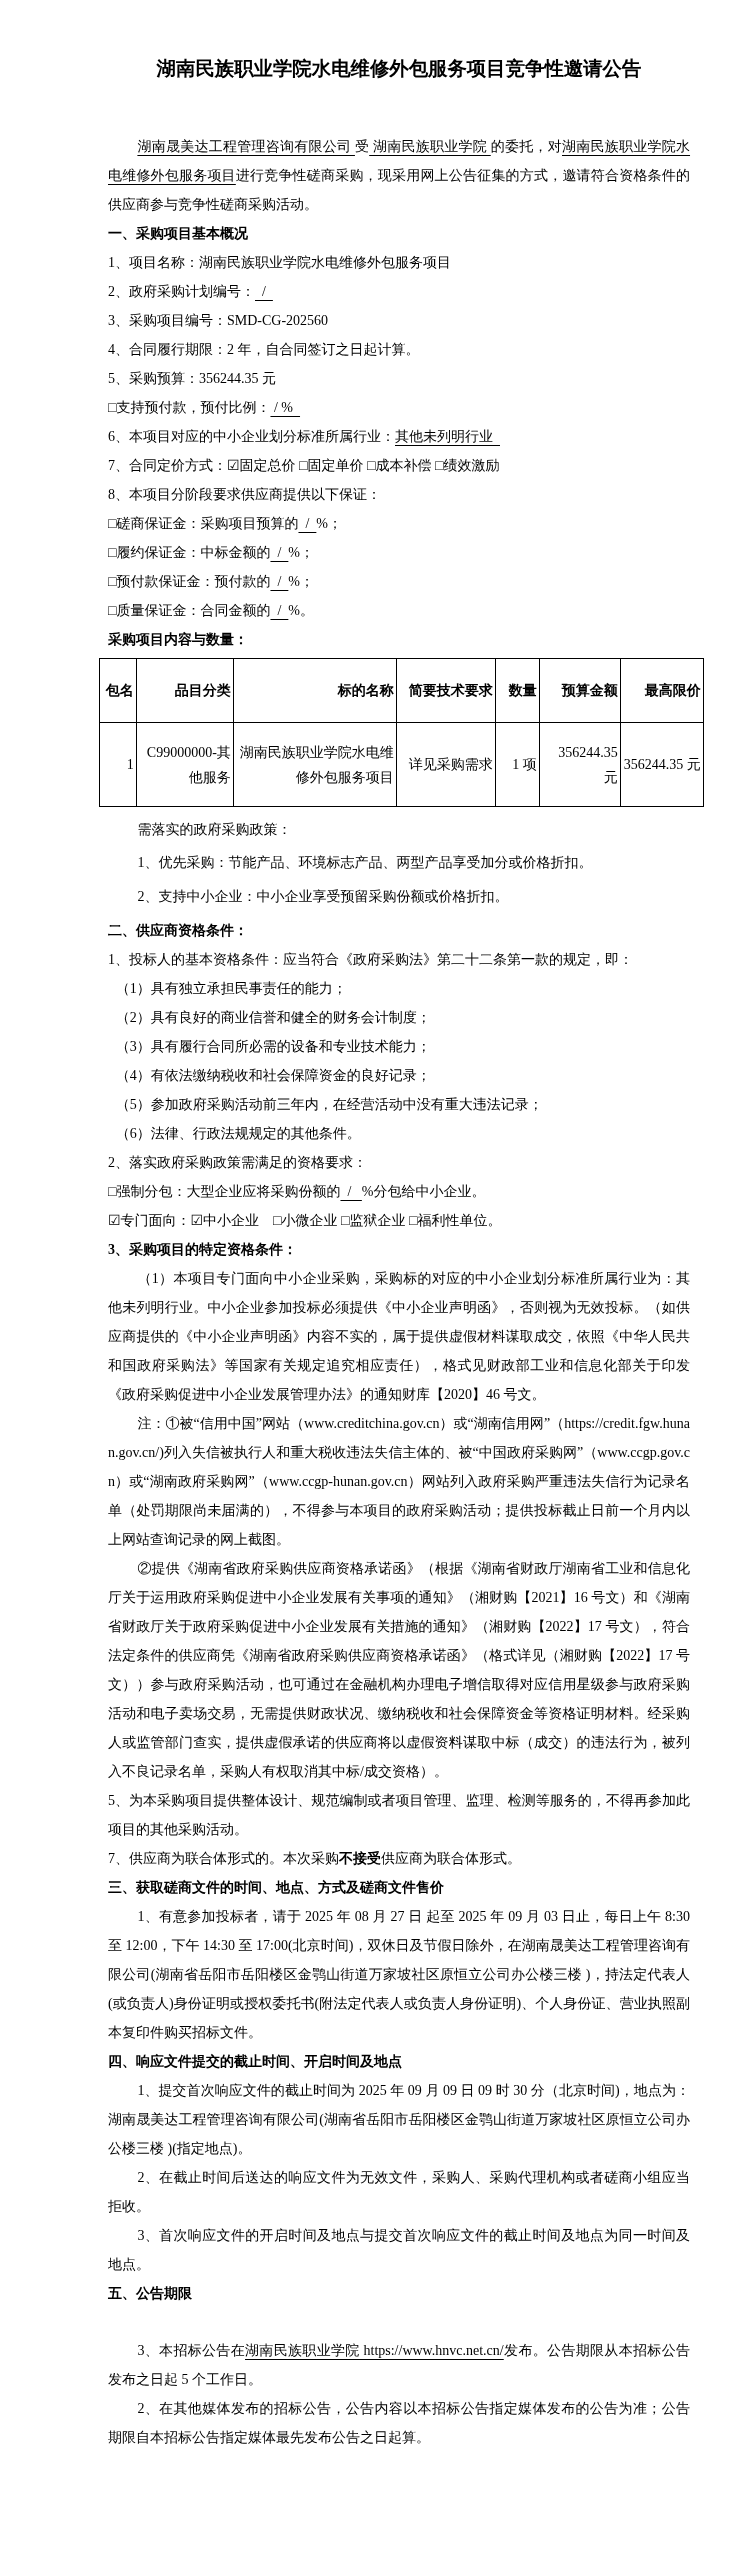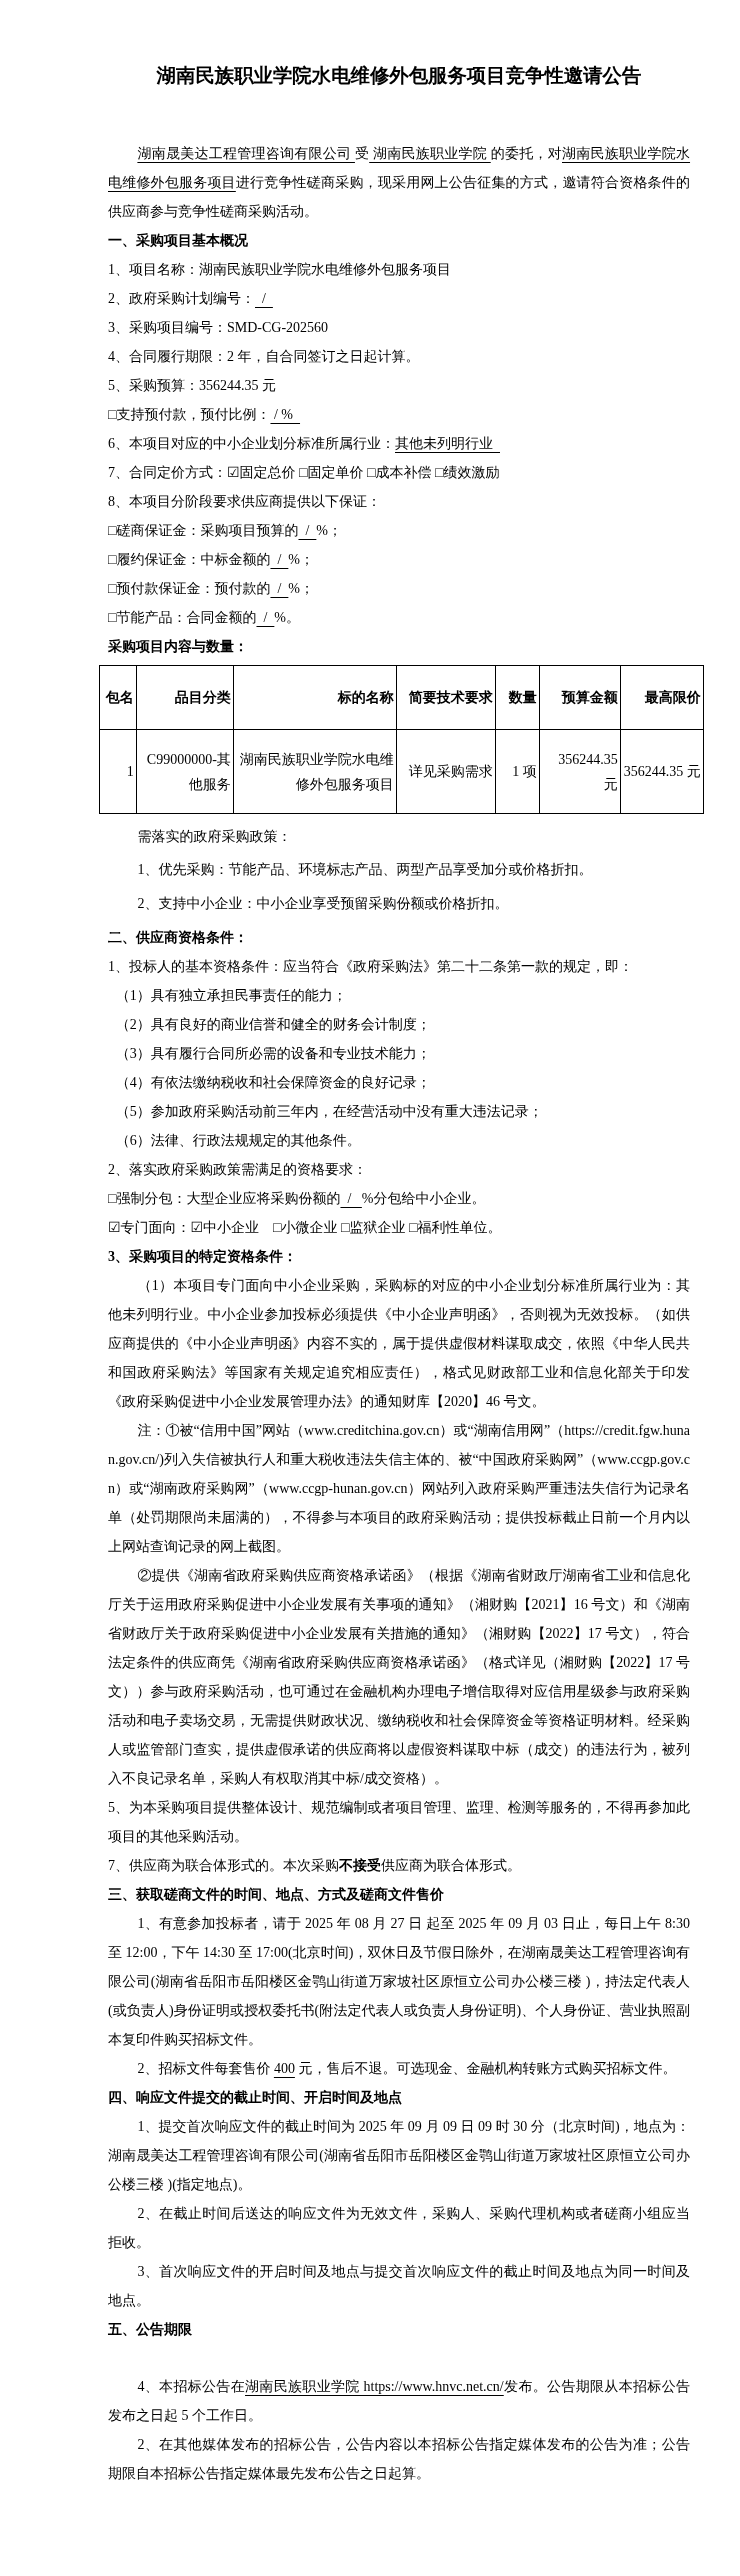--- a/index.html
+++ b/index.html
@@ -11,21 +11,21 @@
     color:#000000;
     font-family:"Liberation Serif","DejaVu Serif",serif;
     overflow:hidden;
     box-sizing:border-box;
   }
   .content{padding:52px 50px 0 108px;}
   .title{
     font-size:19.4px;
     font-weight:bold;
     text-align:center;
-    margin:8px 0 46px 0;
+    margin:1px 0 46px 0;
     line-height:1.7;
   }
   p{
     margin:0;
     font-size:14px;
     line-height:29px;
     text-align:justify;
     word-break:break-all;
   }
   .b{font-weight:bold;}
@@ -70,21 +70,21 @@
     <p>3、采购项目编号：SMD-CG-202560</p>
     <p>4、合同履行期限：2 年，自合同签订之日起计算。</p>
     <p>5、采购预算：356244.35 元</p>
     <p><span>□</span><span>支持预付款，预付比例：</span><span class="u">&nbsp;/ %&nbsp;&nbsp;</span></p>
     <p><span>6、本项目对应的中小企业划分标准所属行业：</span><span class="u">其他未列明行业&nbsp;&nbsp;</span></p>
     <p>7、合同定价方式：☑固定总价 □固定单价 □成本补偿 □绩效激励</p>
     <p>8、本项目分阶段要求供应商提供以下保证：</p>
     <p><span>□</span><span>磋商保证金：采购项目预算的</span><span class="u">&nbsp;&nbsp;/&nbsp;&nbsp;</span><span>%；</span></p>
     <p><span>□</span><span>履约保证金：中标金额的</span><span class="u">&nbsp;&nbsp;/&nbsp;&nbsp;</span><span>%；</span></p>
     <p><span>□</span><span>预付款保证金：预付款的</span><span class="u">&nbsp;&nbsp;/&nbsp;&nbsp;</span><span>%；</span></p>
-    <p><span>□</span><span>节能产品：合同金额的</span><span class="u">&nbsp;&nbsp;/&nbsp;&nbsp;</span><span>%。</span></p>
+    <p><span>□</span><span>质量保证金：合同金额的</span><span class="u">&nbsp;&nbsp;/&nbsp;&nbsp;</span><span>%。</span></p>
 
     <p class="b">采购项目内容与数量：</p>
 
     <table>
       <colgroup>
         <col style="width:37px">
           <col style="width:97px">
           <col style="width:163px">
           <col style="width:99px">
           <col style="width:44px">
@@ -130,26 +130,25 @@
     <p><span>☑</span><span>专门面向：☑中小企业　□小微企业 □监狱企业 □福利性单位。</span></p>
     <p class="b">3、采购项目的特定资格条件：</p>
     <p class="ind">（1）本项目专门面向中小企业采购，采购标的对应的中小企业划分标准所属行业为：其他未列明行业。中小企业参加投标必须提供《中小企业声明函》，否则视为无效投标。（如供应商提供的《中小企业声明函》内容不实的，属于提供虚假材料谋取成交，依照《中华人民共和国政府采购法》等国家有关规定追究相应责任），格式见财政部工业和信息化部关于印发《政府采购促进中小企业发展管理办法》的通知财库【2020】46 号文。</p>
     <p class="ind">注：①被“信用中国”网站（www.creditchina.gov.cn）或“湖南信用网”（https://credit.fgw.hunan.gov.cn/)列入失信被执行人和重大税收违法失信主体的、被“中国政府采购网”（www.ccgp.gov.cn）或“湖南政府采购网”（www.ccgp-hunan.gov.cn）网站列入政府采购严重违法失信行为记录名单（处罚期限尚未届满的），不得参与本项目的政府采购活动；提供投标截止日前一个月内以上网站查询记录的网上截图。</p>
     <p class="ind">②提供《湖南省政府采购供应商资格承诺函》（根据《湖南省财政厅湖南省工业和信息化厅关于运用政府采购促进中小企业发展有关事项的通知》（湘财购【2021】16 号文）和《湖南省财政厅关于政府采购促进中小企业发展有关措施的通知》（湘财购【2022】17 号文），符合法定条件的供应商凭《湖南省政府采购供应商资格承诺函》（格式详见（湘财购【2022】17 号文））参与政府采购活动，也可通过在金融机构办理电子增信取得对应信用星级参与政府采购活动和电子卖场交易，无需提供财政状况、缴纳税收和社会保障资金等资格证明材料。经采购人或监管部门查实，提供虚假承诺的供应商将以虚假资料谋取中标（成交）的违法行为，被列入不良记录名单，采购人有权取消其中标/成交资格）。</p>
     <p>5、为本采购项目提供整体设计、规范编制或者项目管理、监理、检测等服务的，不得再参加此项目的其他采购活动。</p>
     <p><span>7、供应商为联合体形式的。本次采购</span><span class="b">不接受</span><span>供应商为联合体形式。</span></p>
 
     <p class="b">三、获取磋商文件的时间、地点、方式及磋商文件售价</p>
     <p class="ind">1、有意参加投标者，请于 2025 年 08 月 27 日 起至 2025 年 09 月 03 日止，每日上午 8:30 至 12:00，下午 14:30 至 17:00(北京时间)，双休日及节假日除外，在湖南晟美达工程管理咨询有限公司(湖南省岳阳市岳阳楼区金鹗山街道万家坡社区原恒立公司办公楼三楼 )，持法定代表人(或负责人)身份证明或授权委托书(附法定代表人或负责人身份证明)、个人身份证、营业执照副本复印件购买招标文件。</p>
-    <p class="ind"><span>2、招标文件每套售价 </span><span class="u">400</span><span> 元，售后不退。可选现金、金融机构转账方式购买招标文件。</span></p>
 
     <p class="b">四、响应文件提交的截止时间、开启时间及地点</p>
     <p class="ind">1、提交首次响应文件的截止时间为 2025 年 09 月 09 日 09 时 30 分（北京时间)，地点为：湖南晟美达工程管理咨询有限公司(湖南省岳阳市岳阳楼区金鹗山街道万家坡社区原恒立公司办公楼三楼 )(指定地点)。</p>
     <p class="ind">2、在截止时间后送达的响应文件为无效文件，采购人、采购代理机构或者磋商小组应当拒收。</p>
     <p class="ind">3、首次响应文件的开启时间及地点与提交首次响应文件的截止时间及地点为同一时间及地点。</p>
 
     <p class="b">五、公告期限</p>
-    <p class="ind gaptop"><span>4、本招标公告在</span><span class="u">湖南民族职业学院 https://www.hnvc.net.cn/</span><span>发布。公告期限从本招标公告发布之日起 5 个工作日。</span></p>
+    <p class="ind gaptop"><span>3、本招标公告在</span><span class="u">湖南民族职业学院 https://www.hnvc.net.cn/</span><span>发布。公告期限从本招标公告发布之日起 5 个工作日。</span></p>
     <p class="ind">2、在其他媒体发布的招标公告，公告内容以本招标公告指定媒体发布的公告为准；公告期限自本招标公告指定媒体最先发布公告之日起算。</p>
 
   </div>
 </div>
 
 
 </body></html>

